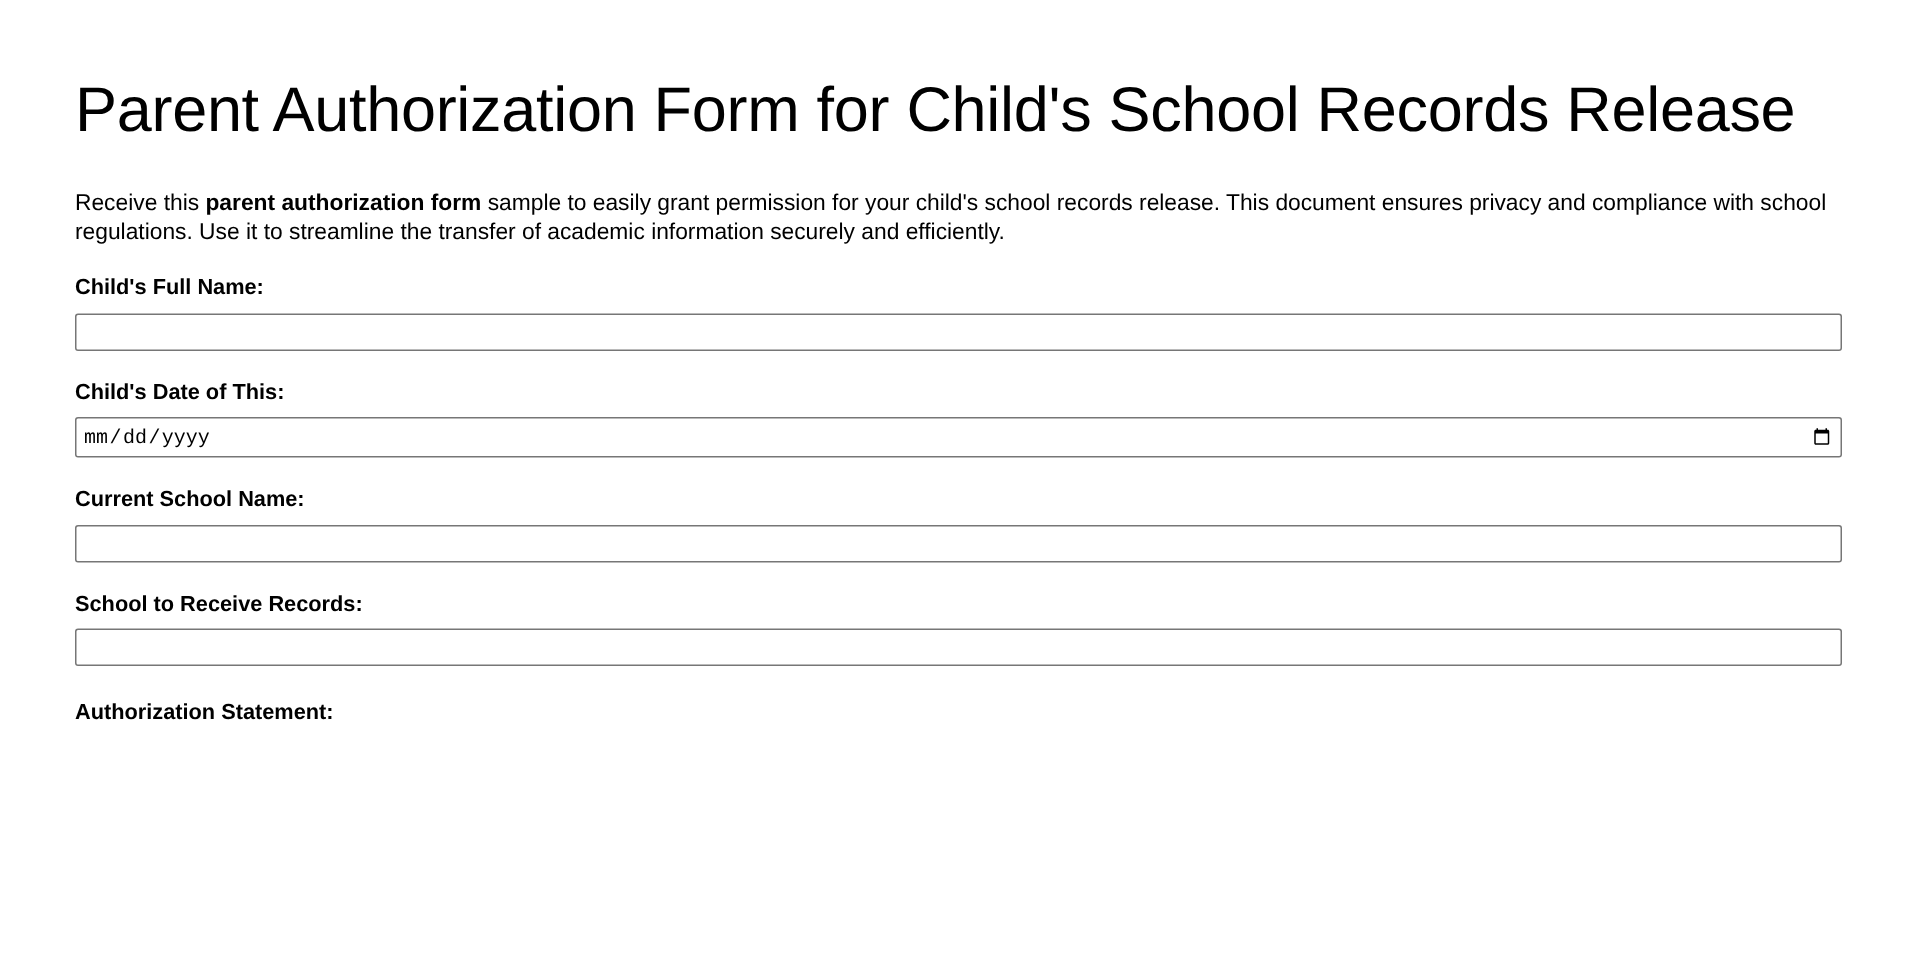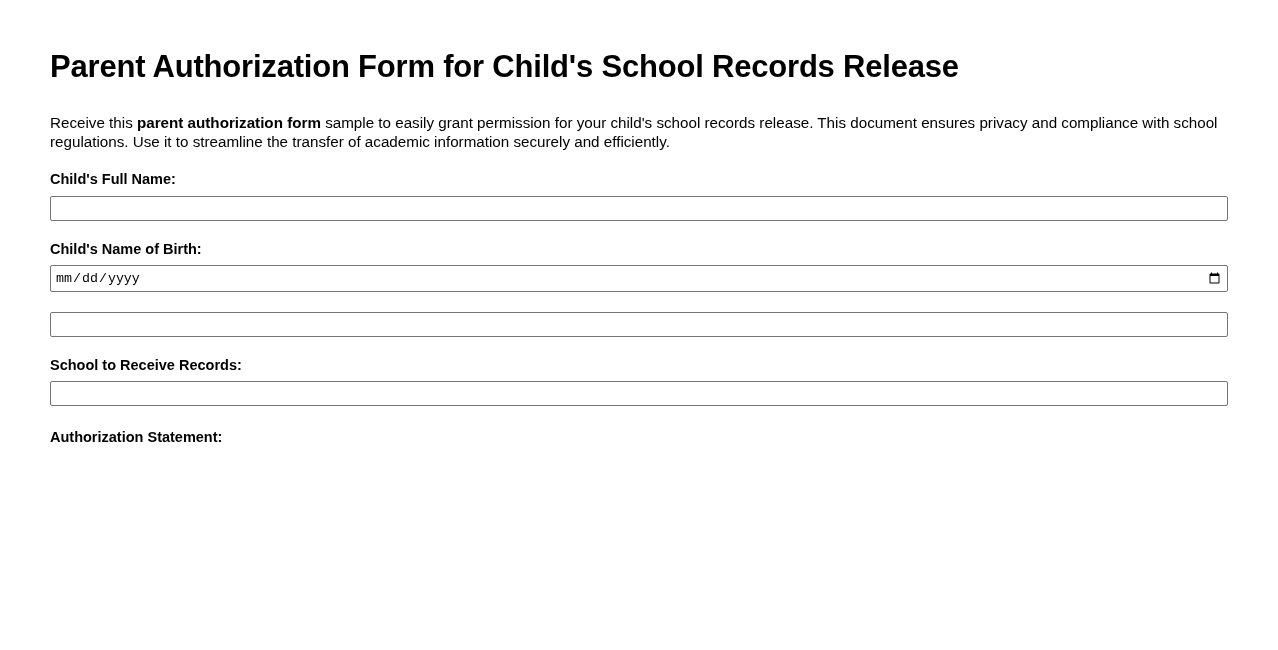--- a/index.html
+++ b/index.html
@@ -12,22 +12,22 @@
     height: 650px;
     overflow: hidden;
     font-family: "Liberation Sans", sans-serif;
     color: #000000;
   }
   .page {
     padding: 30px 48px 0 50px;
     box-sizing: border-box;
   }
   .page-title {
-    font-size: 31px;
-    font-weight: bold;
+    font-size: 42px;
+    font-weight: normal;
     line-height: 1.2;
     margin: 18px 0 0 0;
     letter-spacing: -0.2px;
   }
   .intro {
     font-size: 15.2px;
     line-height: 1.25;
     margin: 28px 0 0 0;
     max-width: 1180px;
   }
@@ -102,25 +102,26 @@
 
   <p class="intro"><span>Receive this </span><b>parent authorization form</b><span> sample to easily grant permission for your child's school records release. This document ensures privacy and compliance with school regulations. Use it to streamline the transfer of academic information securely and efficiently.</span></p>
 
 
   <div class="field">
     <label class="field-label">Child's Full Name:</label>
     <input class="text-input" type="text" placeholder="" style="">
   </div>
 
   <div class="field">
-    <label class="field-label">Child's Name of Birth:</label>
+    <label class="field-label">Child's Date of This:</label>
     <input class="date-input" type="date" style="">
   </div>
 
   <div class="field">
+    <label class="field-label">Current School Name:</label>
     <input class="text-input" type="text" placeholder="" style="">
   </div>
 
   <div class="field">
     <label class="field-label">School to Receive Records:</label>
     <input class="text-input" type="text" placeholder="" style="">
   </div>
 
 
   <div class="field-last">

